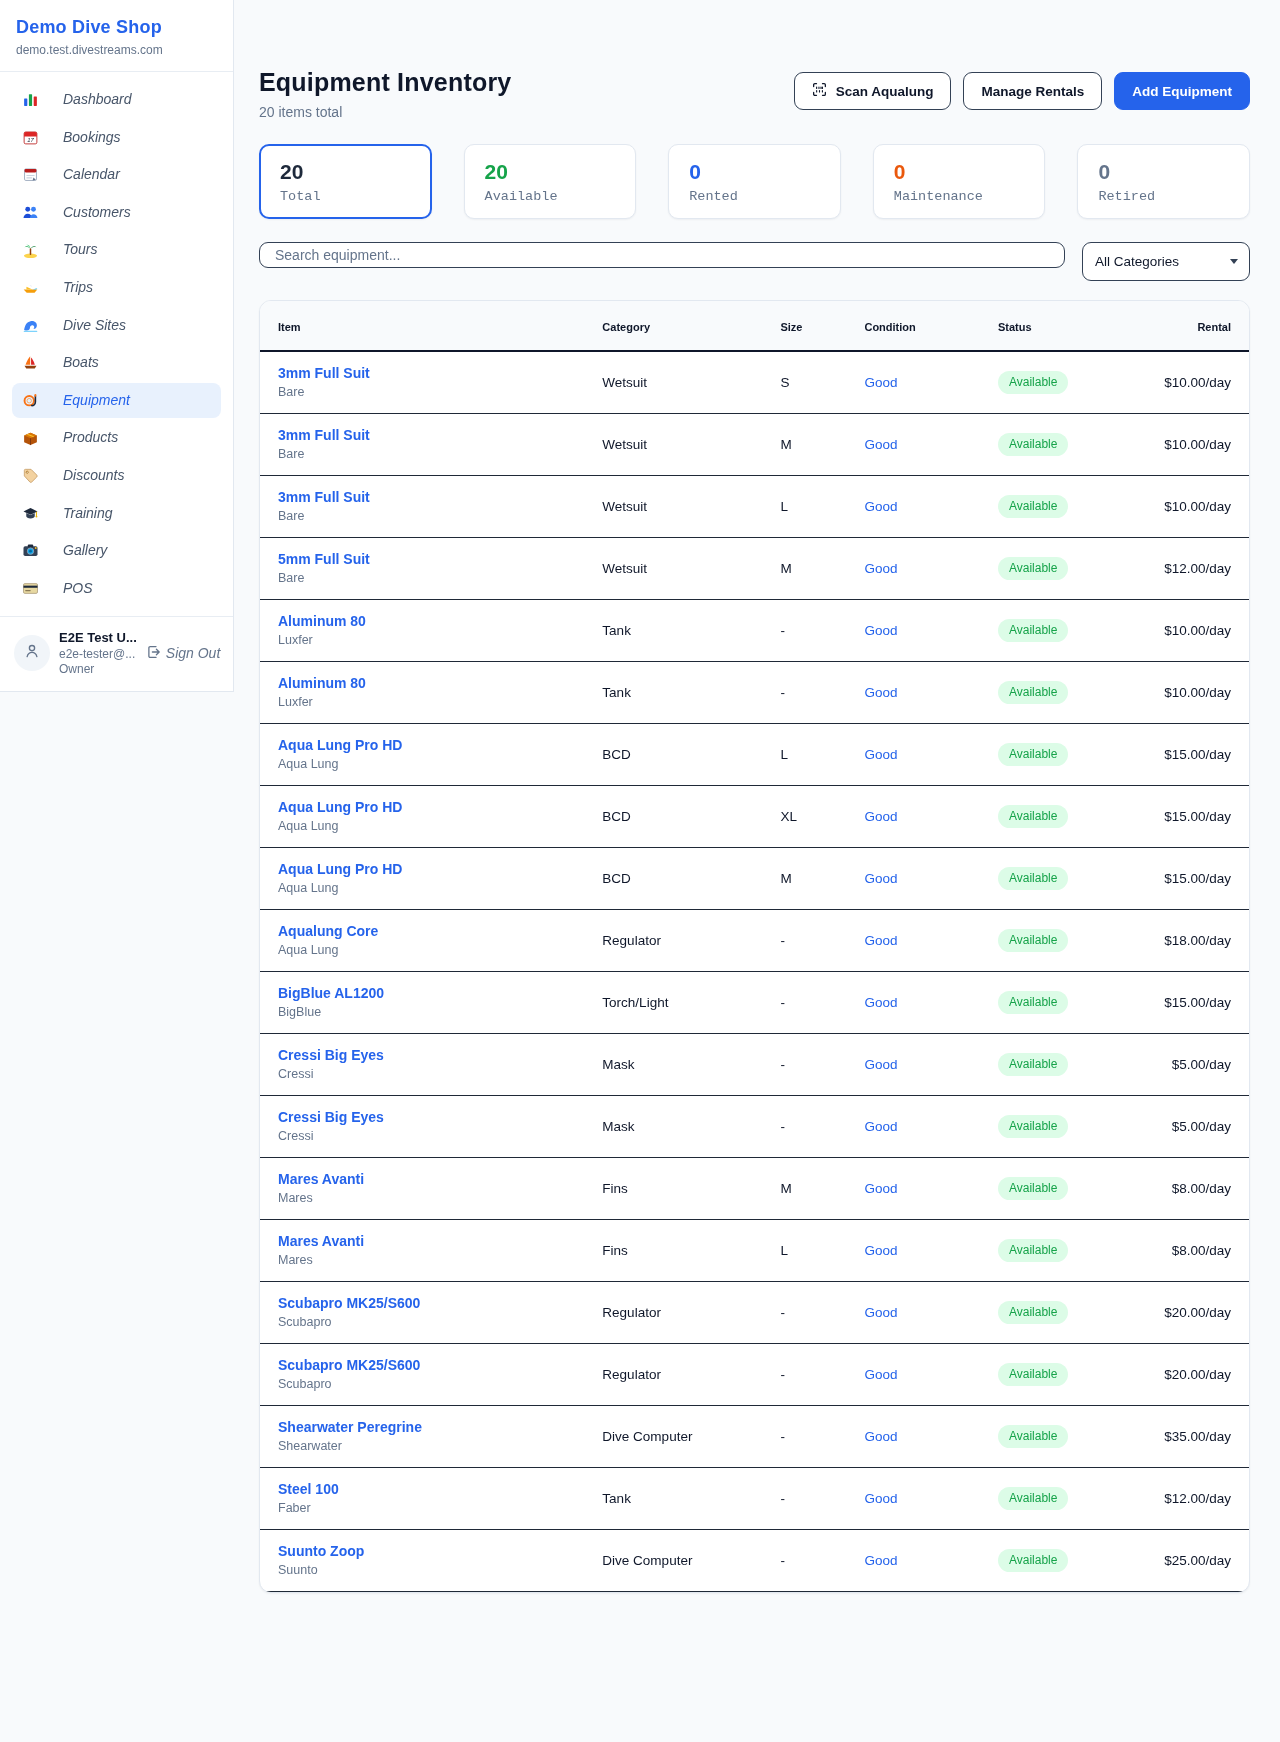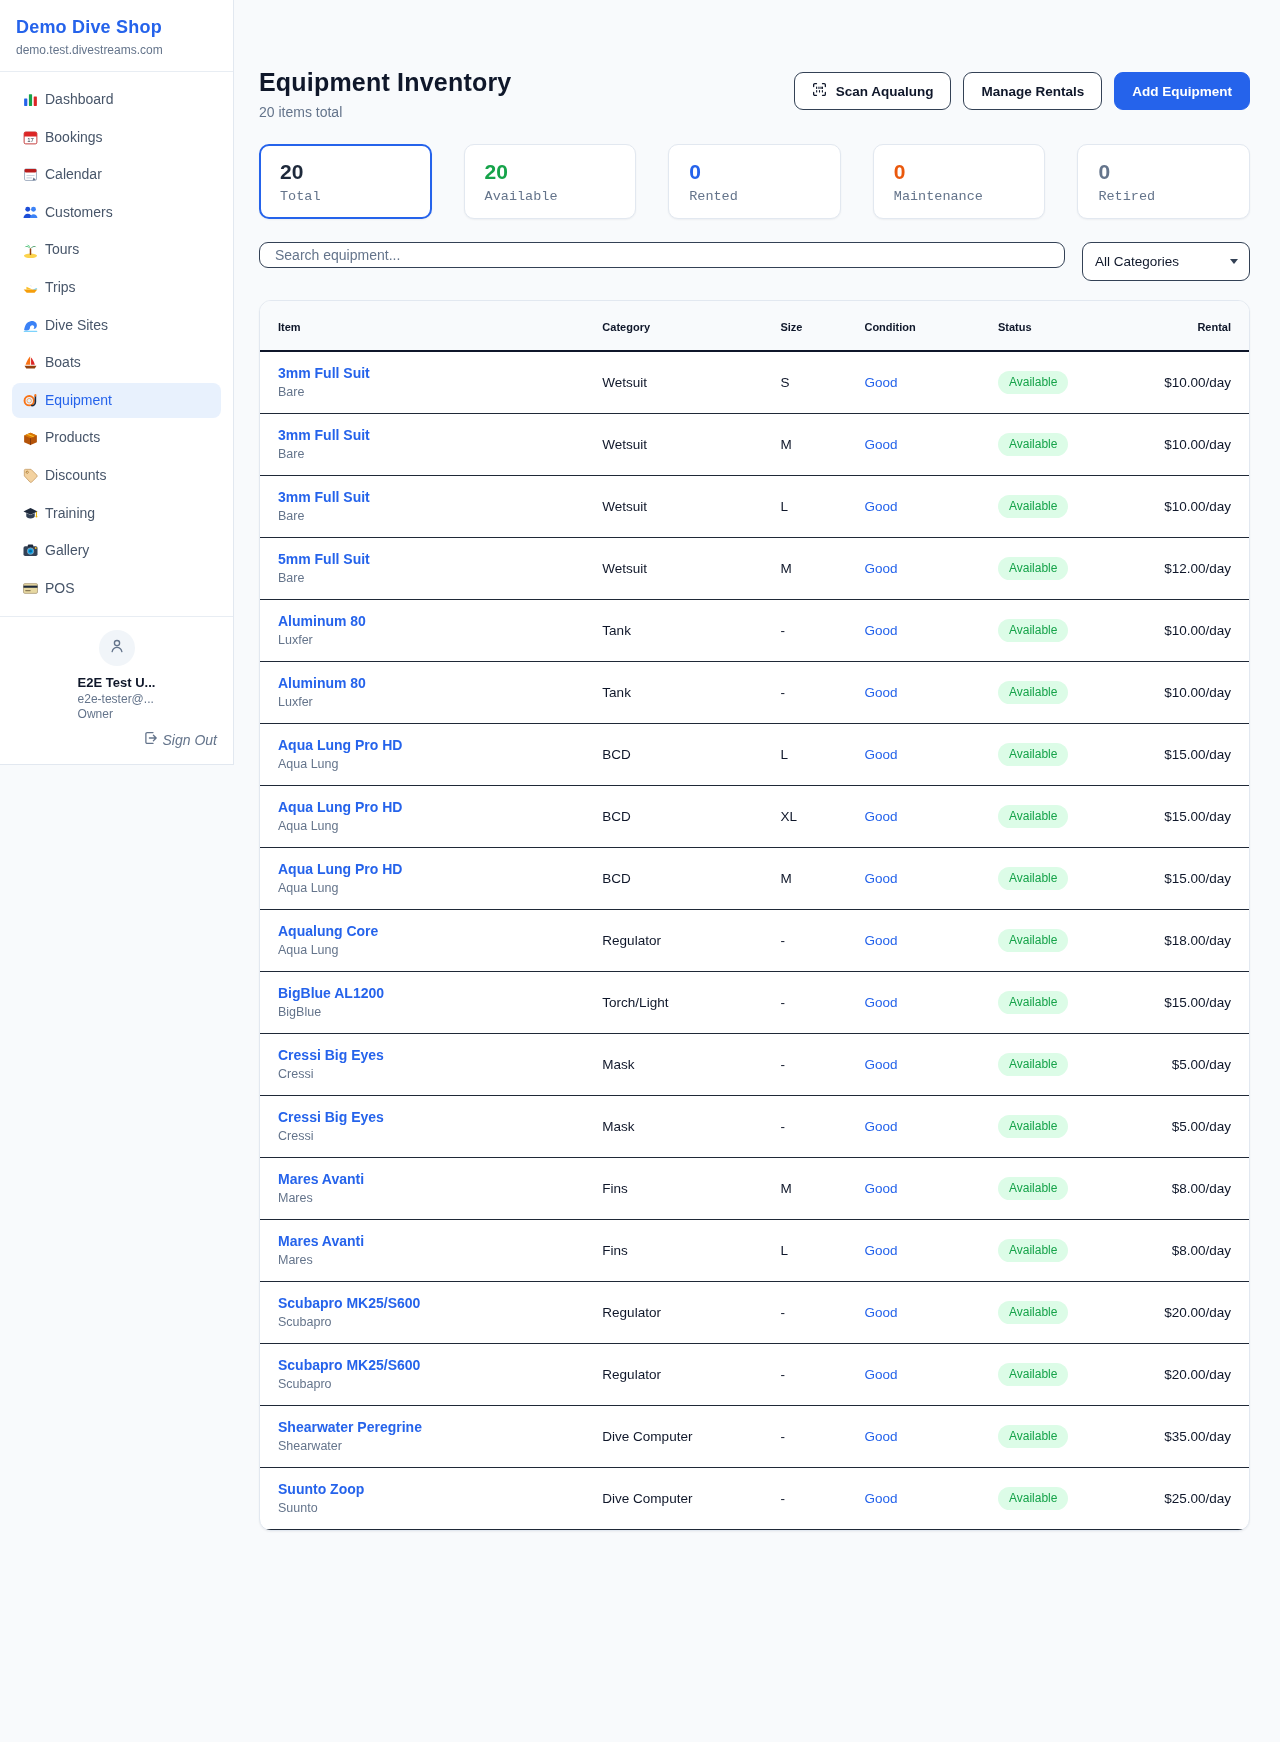--- a/index.html
+++ b/index.html
@@ -12,28 +12,28 @@
   .sidebar {
     position:absolute; left:0; top:0; width:234px; background:#ffffff;
     border-right:1px solid #e2e8f0; border-bottom:1px solid #e2e8f0;
   }
   .brand { padding:17px 16px 14px; }
   .brand-name { color:#2563eb; font-size:18px; font-weight:bold; letter-spacing:.2px; }
   .brand-domain { color:#64748b; font-size:12px; margin-top:5px; }
   .side-divider { border:none; border-top:1px solid #e8edf3; }
   .nav { padding:10px 12px 8px; }
   .nav-item {
-    display:flex; align-items:center; gap:5px; padding:8px 10px; border-radius:8px;
-    color:#475569; font-size:14px; margin-bottom:2px; cursor:pointer; line-height:1.4;
+    display:flex; align-items:center; gap:23px; padding:8px 10px; border-radius:8px;
+    color:#475569; font-size:14px; margin-bottom:2px; cursor:pointer; line-height:1.4;font-style:italic;
   }
   .nav-item.active { background:#e8f1fd; color:#2563eb; }
   .nav-icon { width:18px; height:17px; display:inline-flex; flex:none; }
   .nav-icon svg { width:17px; height:17px; }
   .user-section {
-    border-top:1px solid #e8edf3; padding:13px 14px 15px; display:flex; align-items:center; gap:9px;flex-direction:column;
+    border-top:1px solid #e8edf3; padding:13px 14px 15px; display:flex; align-items:center; gap:9px;
   }
   .avatar {
     width:36px; height:36px; border-radius:50%; background:#f1f5f9; flex:none;
     display:flex; align-items:center; justify-content:center;
   }
   .user-name { font-size:13px; font-weight:bold; color:#0f172a; margin-bottom:2px; white-space:nowrap; }
   .user-email { font-size:12px; color:#64748b; white-space:nowrap; }
   .user-role { font-size:12px; color:#64748b; margin-top:1px; }
   .signout {
     margin-left:auto; display:flex; align-items:center; gap:4px; color:#64748b;
@@ -594,20 +594,31 @@
       <span class="item-name">Shearwater Peregrine</span>
       <span class="item-brand">Shearwater</span>
     </td>
     <td class="c-cat">Dive Computer</td>
     <td class="c-size">-</td>
     <td class="c-cond"><a class="cond-link">Good</a></td>
     <td class="c-status"><span class="status-badge">Available</span></td>
     <td class="c-rental">$35.00/day</td>
   </tr>
 
+  <tr>
+    <td class="c-item">
+      <span class="item-name">Steel 100</span>
+      <span class="item-brand">Faber</span>
+    </td>
+    <td class="c-cat">Tank</td>
+    <td class="c-size">-</td>
+    <td class="c-cond"><a class="cond-link">Good</a></td>
+    <td class="c-status"><span class="status-badge">Available</span></td>
+    <td class="c-rental">$12.00/day</td>
+  </tr>
 
   <tr>
     <td class="c-item">
       <span class="item-name">Suunto Zoop</span>
       <span class="item-brand">Suunto</span>
     </td>
     <td class="c-cat">Dive Computer</td>
     <td class="c-size">-</td>
     <td class="c-cond"><a class="cond-link">Good</a></td>
     <td class="c-status"><span class="status-badge">Available</span></td>

